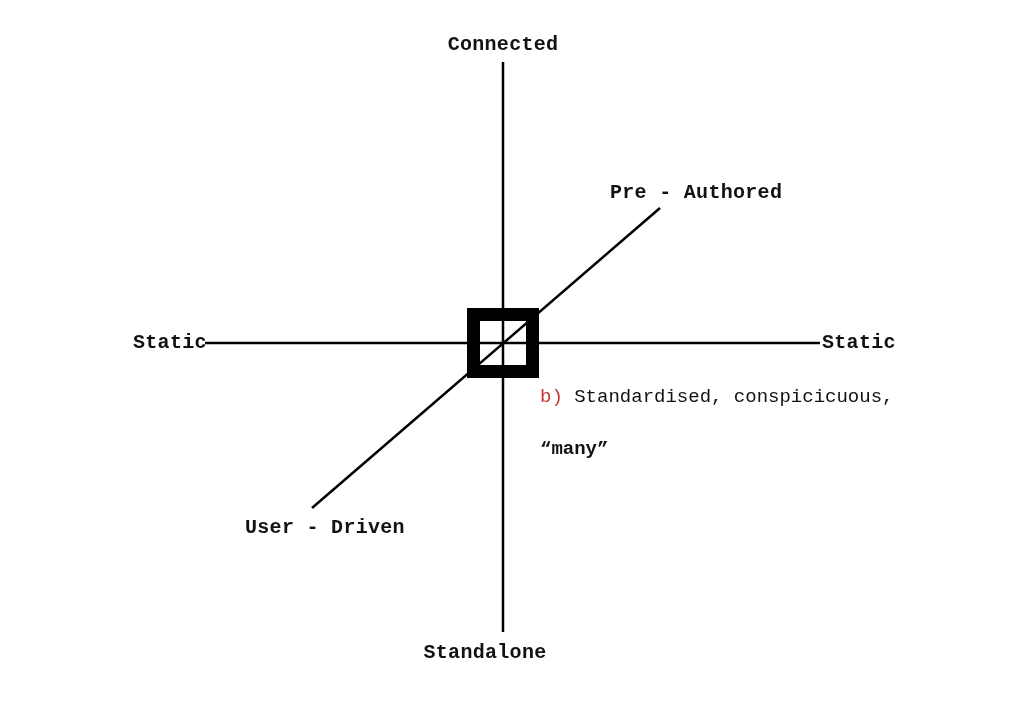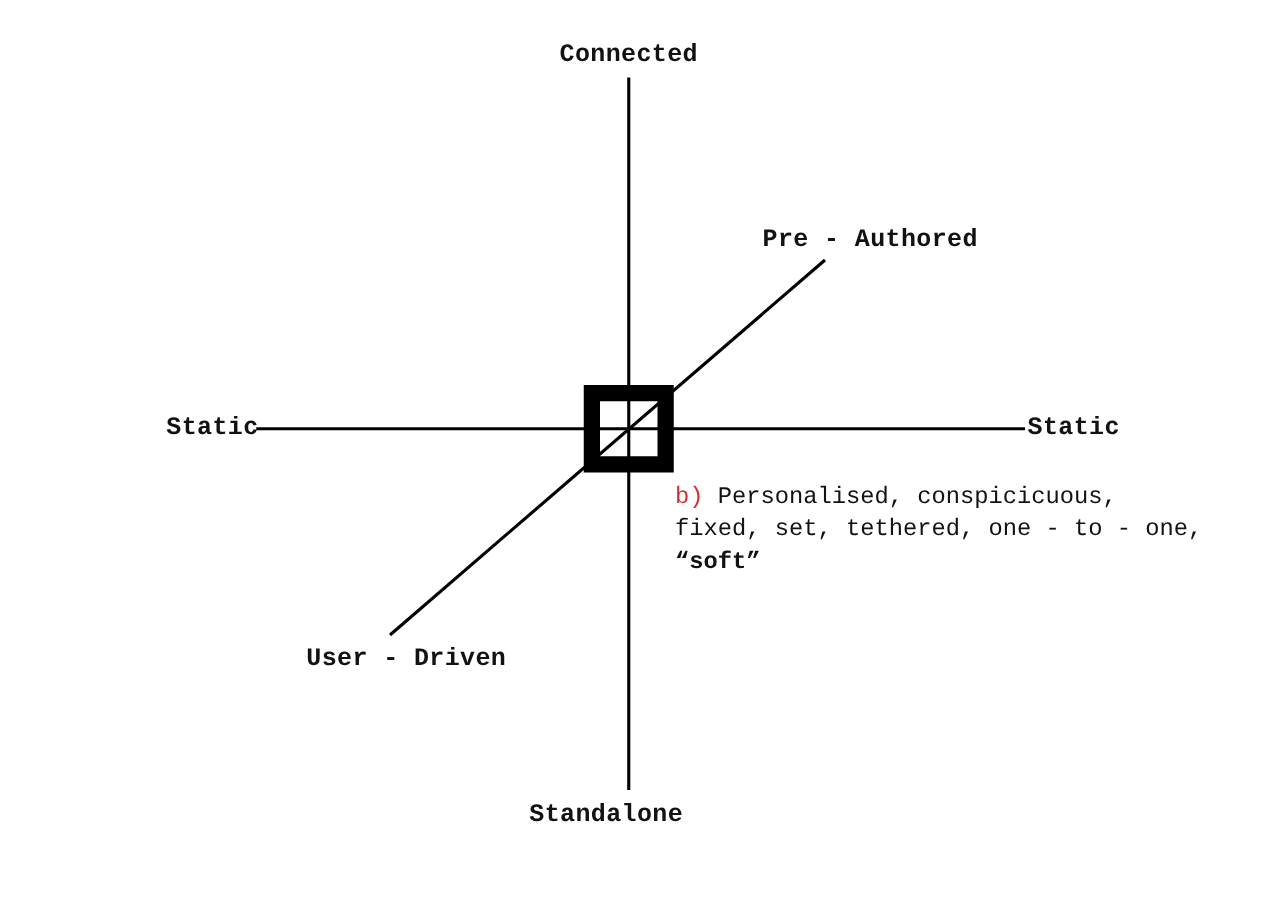--- a/index.html
+++ b/index.html
@@ -61,18 +61,18 @@
   <div class="axis-label label-mobile">Static</div>
 
   <div class="axis-label label-static">Static</div>
 
   <div class="axis-label label-pre-authored">Pre - Authored</div>
 
   <div class="axis-label label-user-driven">User - Driven</div>
 
 
   <div class="annotation annotation-b">
-    <span class="prefix-b">b)</span><span> Personalised, conspicicuous,</span><br>
-    <span>fixed, set, tethered, one - to - one,</span><br>
-    <strong>“soft”</strong>
+    <span class="prefix-b">b)</span><span> Standardised, conspicicuous,</span><br>
+    <br>
+    <strong>“many”</strong>
   </div>
 
 </div>
 
 </body></html>

